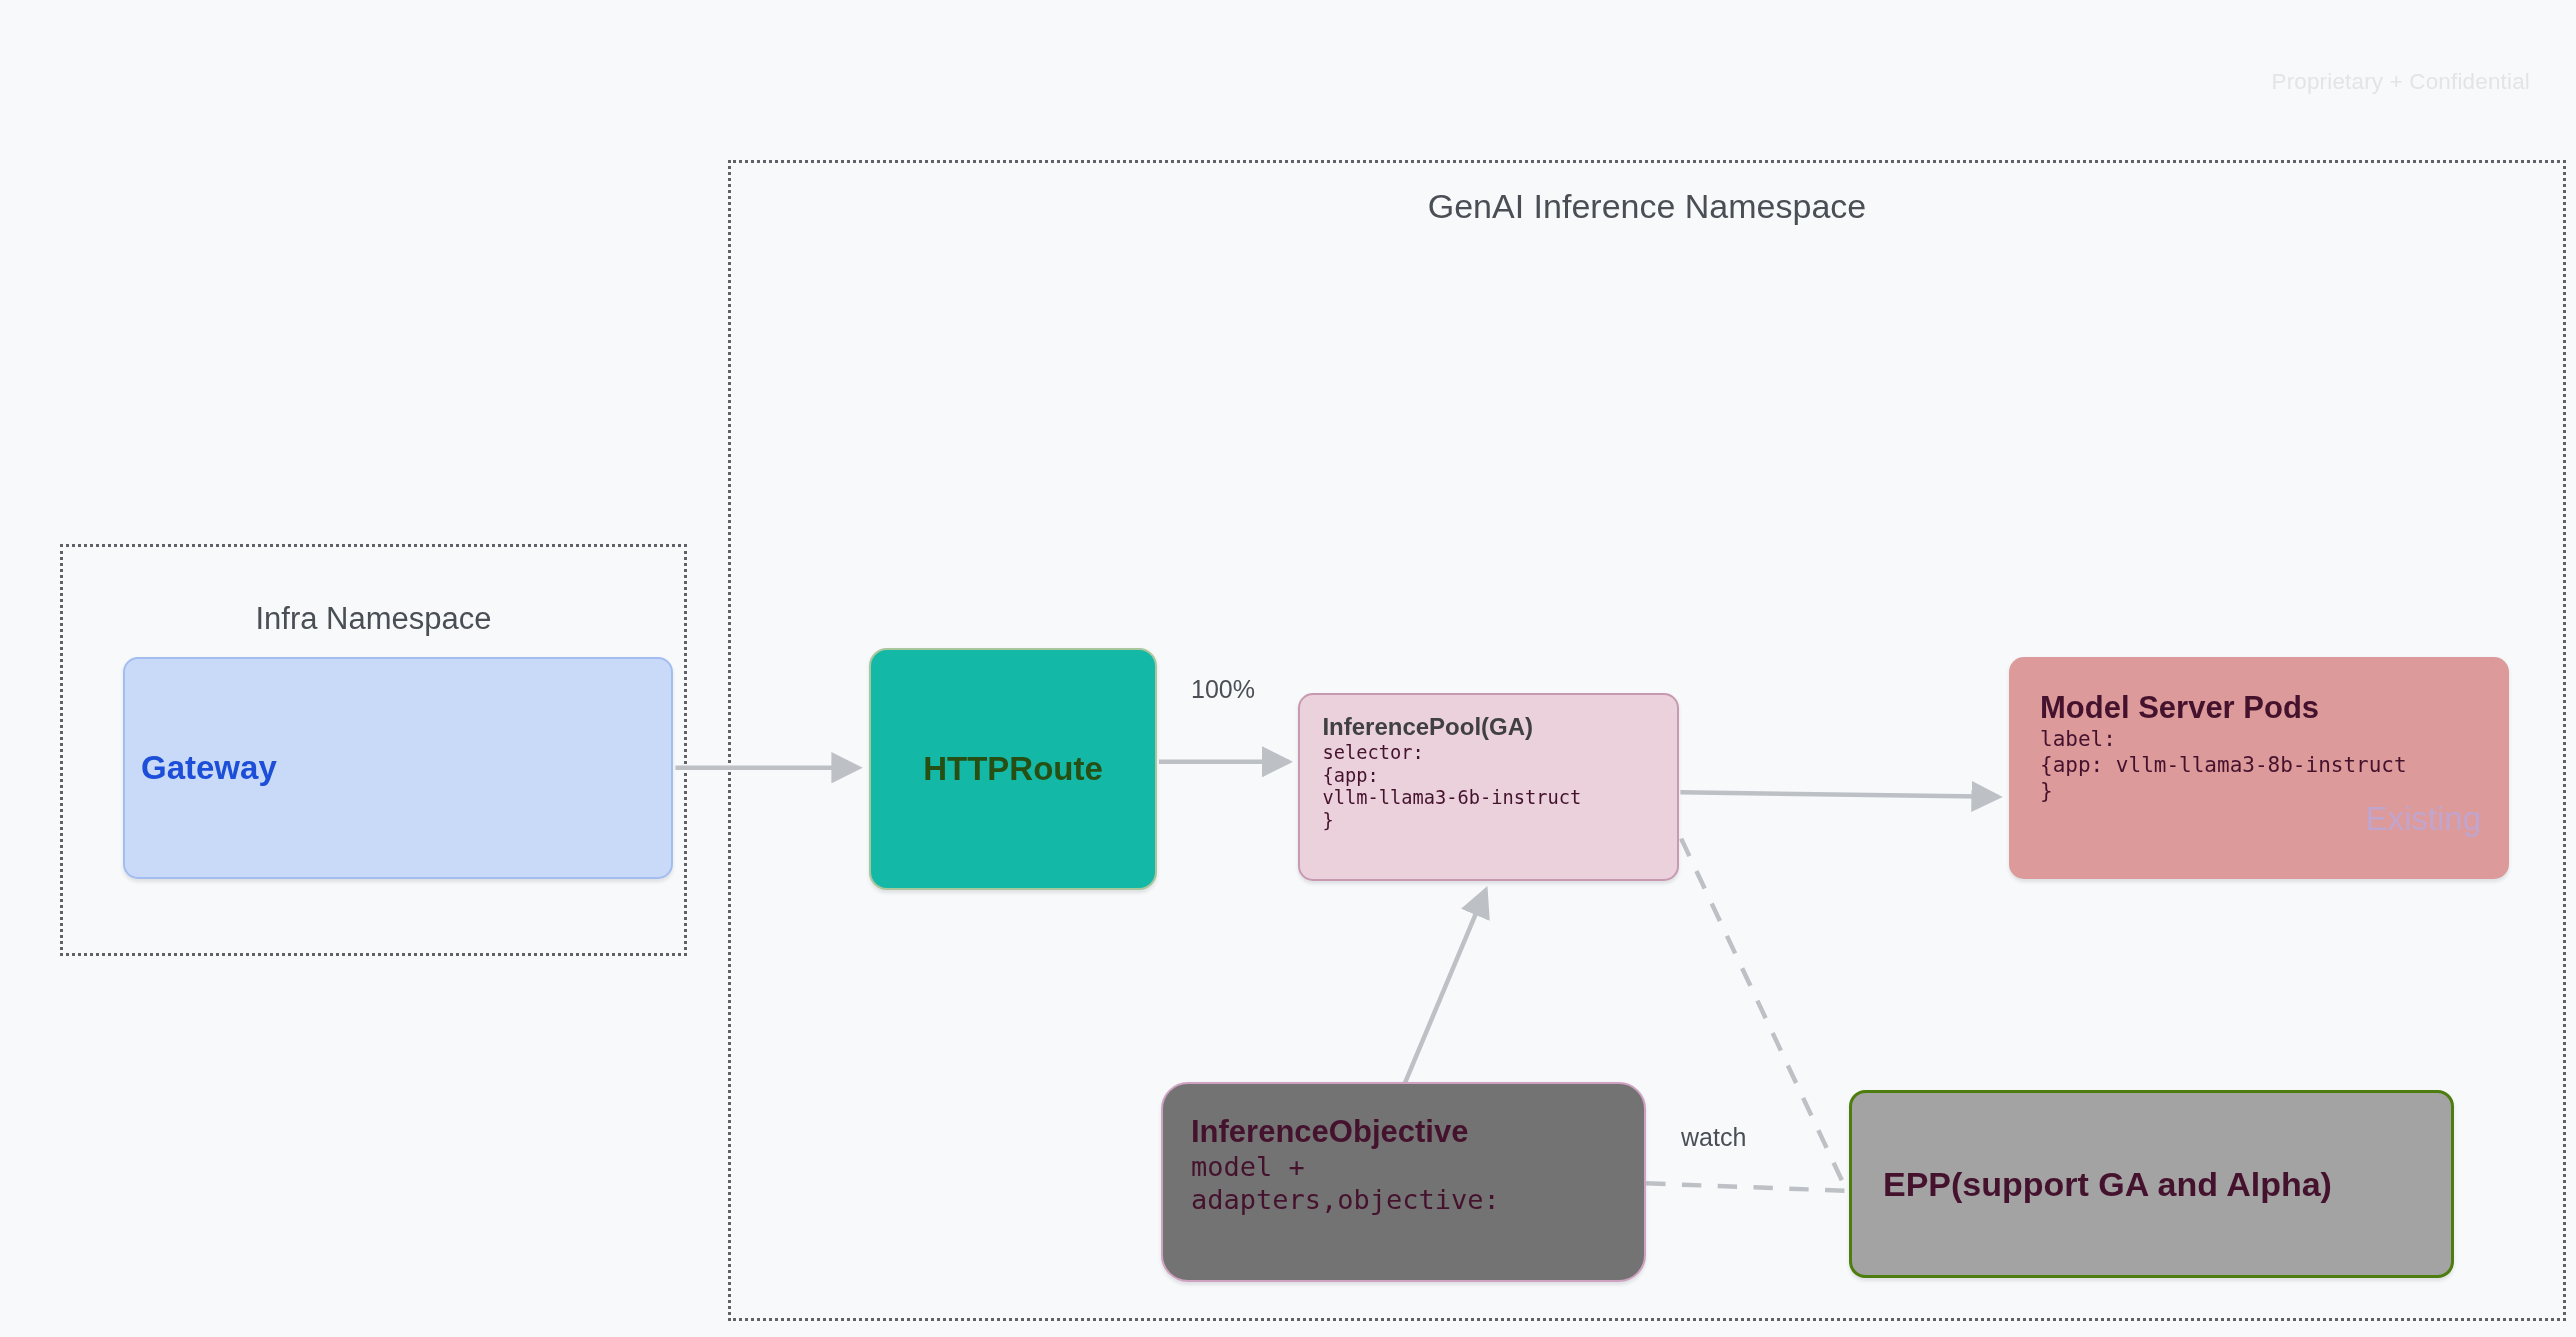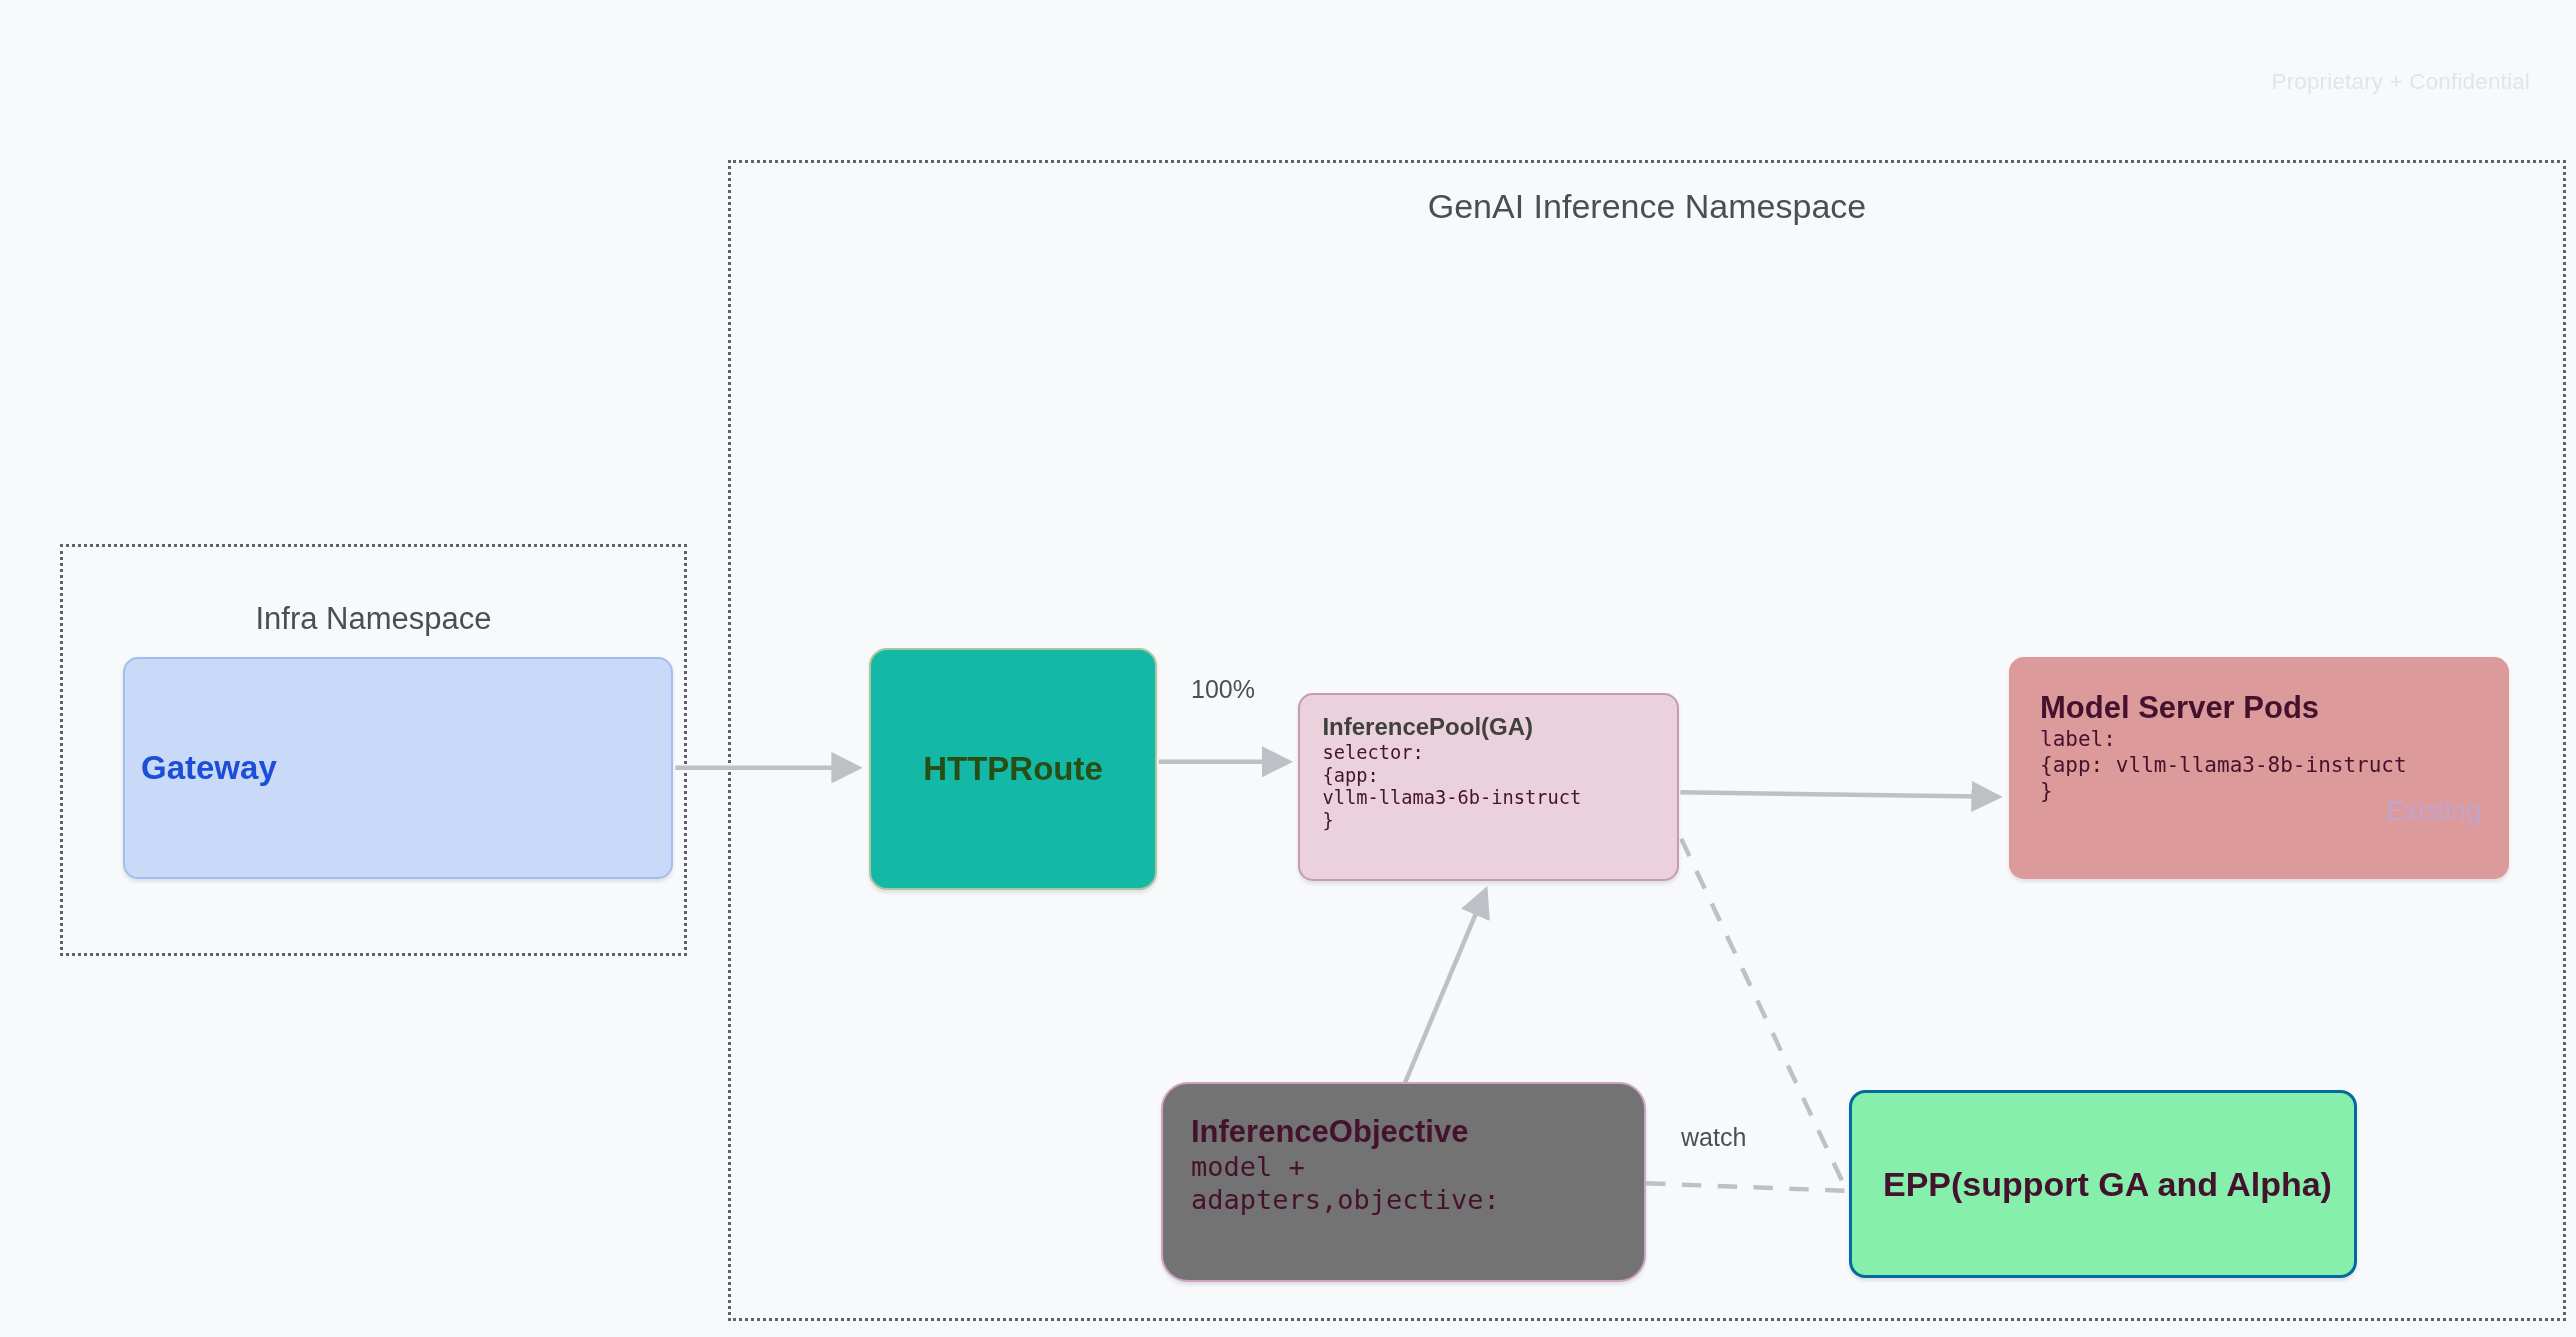--- a/index.html
+++ b/index.html
@@ -103,42 +103,42 @@
     left: 2009px; top: 657px; width: 500px; height: 222px;
     background: #dd9a9a;
     border: none;
     border-radius: 15px;
     padding: 34px 0 0 31px;
   }
   #modelserverpods .title { font-size: 31px; color: #45122e; margin-bottom: 3px; }
   #modelserverpods .body  { font-size: 21px; color: #45122e; }
   #modelserverpods .existing-watermark {
     position: absolute;
-    right: 28px; bottom: 52px;
-    font-size: 27px;
+    right: 28px; bottom: 41px;
+    font-size: 33px;
     color: #c0a5cf;
     white-space: nowrap;
   }
 
   
   #inferenceobjective {
     left: 1161px; top: 1082px; width: 485px; height: 200px;
     background: #737373;
     border: 2.2px solid #ceA2c0;
     border-radius: 27px;
     padding: 31px 0 0 28px;
   }
   #inferenceobjective .title { font-size: 31px; color: #45122e; margin-bottom: 3px; }
   #inferenceobjective .body  { font-size: 27px; color: #45122e; }
 
   
   #epp {
-    left: 1849px; top: 1090px; width: 508px; height: 188px;
-    background: #86efac;
-    border: 3px solid #0369a1;
+    left: 1849px; top: 1090px; width: 605px; height: 188px;
+    background: #a3a3a3;
+    border: 3px solid #4d7c0f;
     border-radius: 16.4px;
     display: flex; align-items: center;
   }
   #epp .title { font-size: 34px; color: #45122e; padding-left: 31px; }
 
   
   .edge-label {
     position: absolute;
     font-size: 25px;
     color: #4a4f55;

